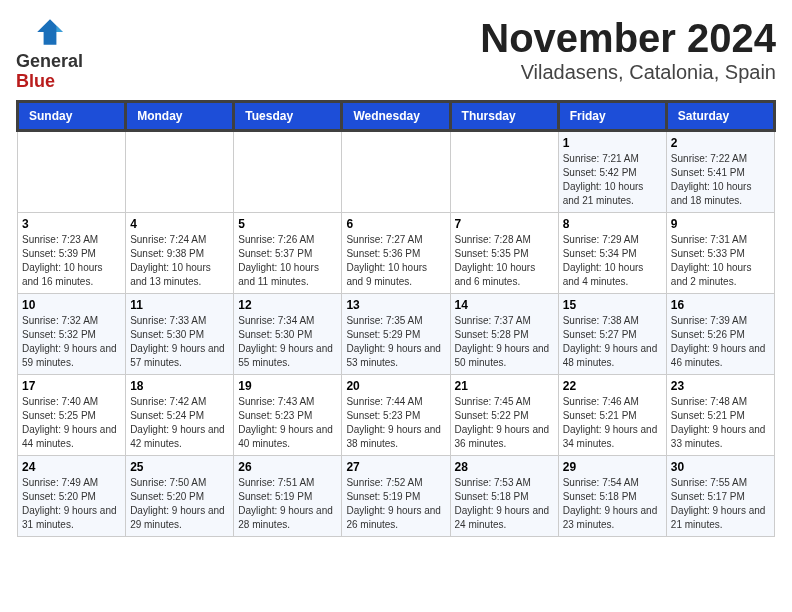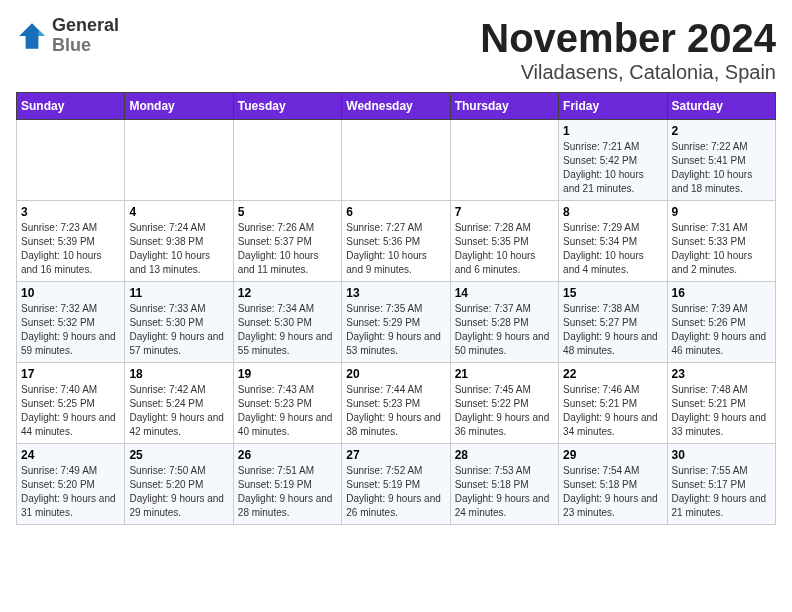--- a/index.html
+++ b/index.html
@@ -13,28 +13,29 @@
     .header-area {
       display: flex;
       justify-content: space-between;
       align-items: flex-start;
       margin-bottom: 8px;
     }
     .logo {
       display: flex;
       align-items: center;
       gap: 4px;
+      flex-direction: column;
     }
     .logo-text {
       font-size: 18px;
       font-weight: bold;
       line-height: 1.1;
     }
     .logo-general { color: #333; }
-    .logo-blue { color: #737373; }
+    .logo-blue { color: #b91c1c; }
     .logo-icon {
       width: 32px;
       height: 32px;
     }
     .title-area {
       text-align: right;
     }
     .month-title {
       font-size: 40px;
       font-weight: bold;
@@ -43,27 +44,27 @@
     .location-title {
       font-size: 20px;
       color: #444;
     }
     table {
       width: 100%;
       border-collapse: collapse;
       font-size: 11px;
     }
     thead tr th {
-      background-color: #6d28d9;
+      background-color: #1d4ed8;
       color: #fff;
-      padding: 6px 4px;
+      padding: 6px 10px;
       text-align: left;
       font-size: 12px;
       font-weight: bold;
-      border: 1px solid #404040;
+      border: 3px solid #404040;
     }
     tbody tr td {
       border: 1px solid #ccc;
       vertical-align: top;
       padding: 4px;
       width: 107px;
       min-height: 70px;
       background: #fff;
     }
     tbody tr:nth-child(odd) td {

